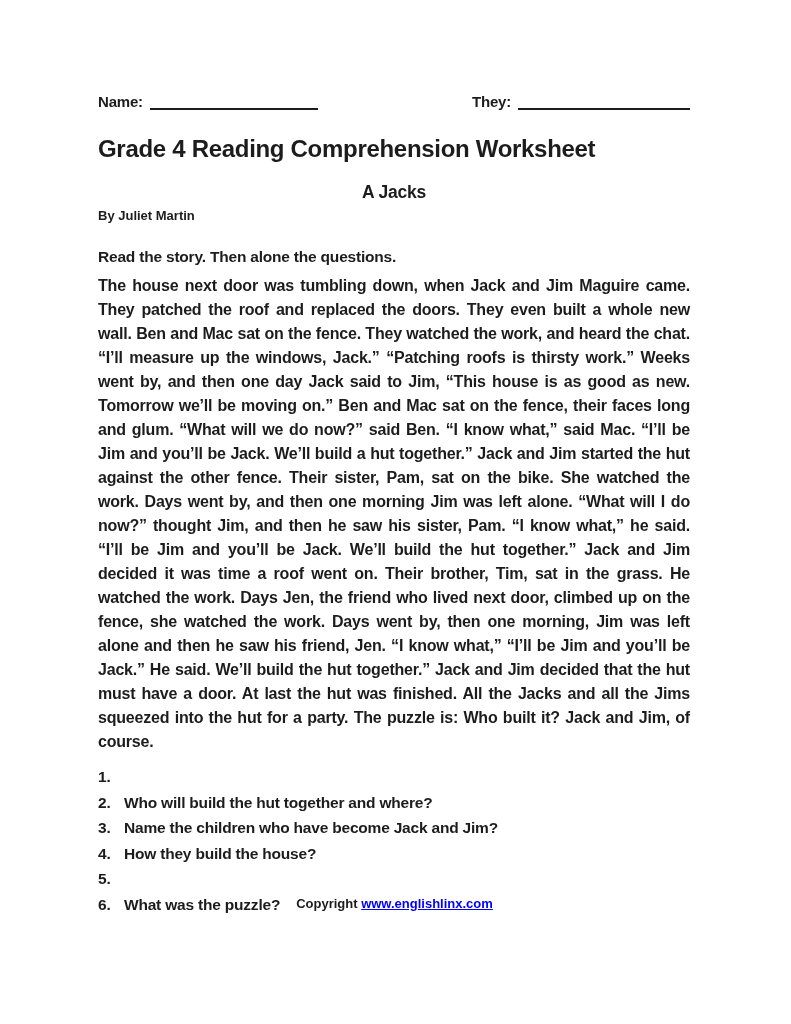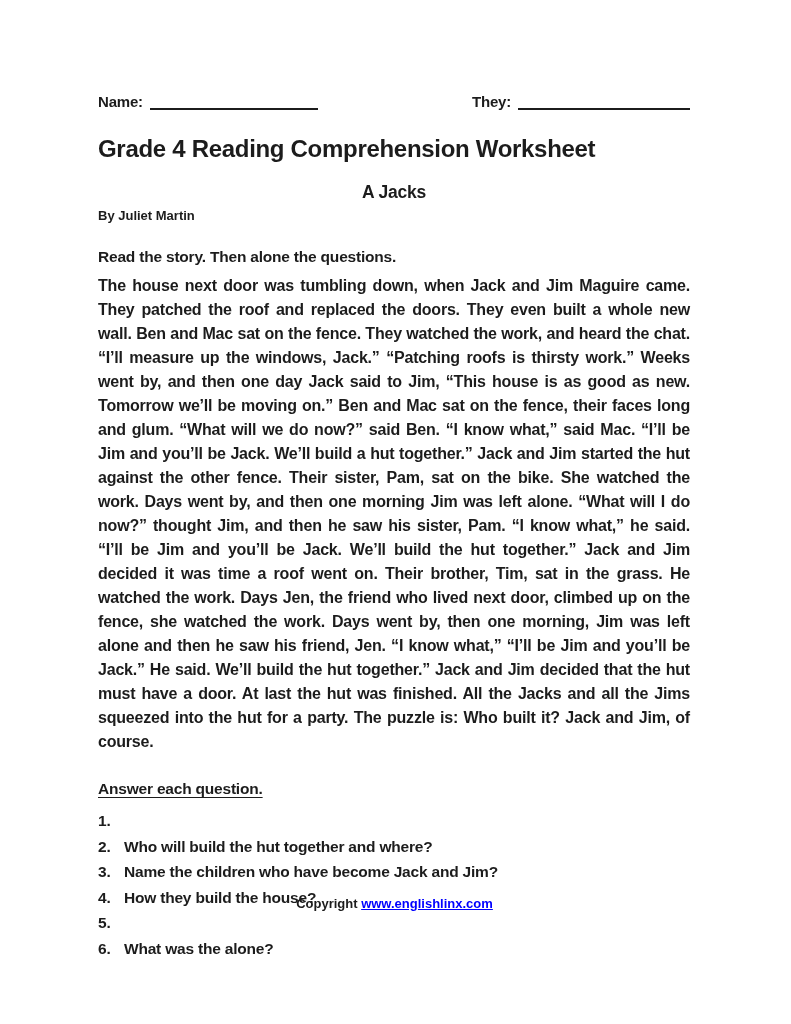--- a/index.html
+++ b/index.html
@@ -112,21 +112,20 @@
 
   <div class="doc-title">Grade 4 Reading Comprehension Worksheet</div>
 
   <div class="story-title">A Jacks</div>
   <div class="byline">By Juliet Martin</div>
 
   <div class="instruction">Read the story. Then alone the questions.</div>
 
   <div class="story">The house next door was tumbling down, when Jack and Jim Maguire came. They patched the roof and replaced the doors. They even built a whole new wall. Ben and Mac sat on the fence. They watched the work, and heard the chat. “I’ll measure up the windows, Jack.” “Patching roofs is thirsty work.” Weeks went by, and then one day Jack said to Jim, “This house is as good as new. Tomorrow we’ll be moving on.” Ben and Mac sat on the fence, their faces long and glum. “What will we do now?” said Ben. “I know what,” said Mac. “I’ll be Jim and you’ll be Jack. We’ll build a hut together.” Jack and Jim started the hut against the other fence. Their sister, Pam, sat on the bike. She watched the work. Days went by, and then one morning Jim was left alone. “What will I do now?” thought Jim, and then he saw his sister, Pam. “I know what,” he said. “I’ll be Jim and you’ll be Jack. We’ll build the hut together.” Jack and Jim decided it was time a roof went on. Their brother, Tim, sat in the grass. He watched the work. Days Jen, the friend who lived next door, climbed up on the fence, she watched the work. Days went by, then one morning, Jim was left alone and then he saw his friend, Jen. “I know what,” “I’ll be Jim and you’ll be Jack.” He said. We’ll build the hut together.” Jack and Jim decided that the hut must have a door. At last the hut was finished. All the Jacks and all the Jims squeezed into the hut for a party. The puzzle is: Who built it? Jack and Jim, of course.</div>
 
-  <div class="answer-heading">Answer each question.</div>
 
   <div class="questions">
     <div class="question-row">
       <span class="q-number">1.</span>
     </div>
     <div class="question-row">
       <span class="q-number">2.</span>
       <span class="q-text">Who will build the hut together and where?</span>
     </div>
     <div class="question-row">
@@ -135,21 +134,21 @@
     </div>
     <div class="question-row">
       <span class="q-number">4.</span>
       <span class="q-text">How they build the house?</span>
     </div>
     <div class="question-row">
       <span class="q-number">5.</span>
     </div>
     <div class="question-row">
       <span class="q-number">6.</span>
-      <span class="q-text">What was the alone?</span>
+      <span class="q-text">What was the puzzle?</span>
     </div>
   </div>
 
   <div class="footer">
     <span>Copyright</span>
     <span class="link">www.englishlinx.com</span>
   </div>
 
 </div>
 

